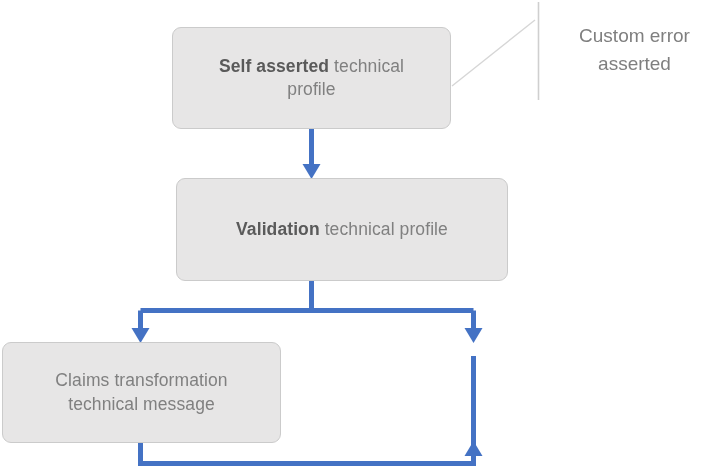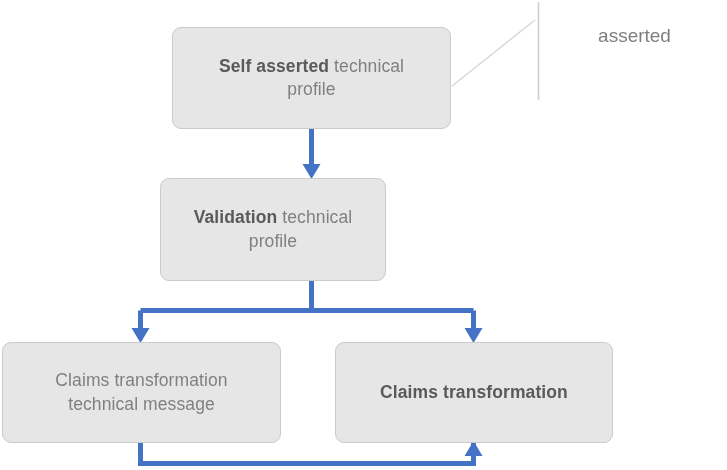--- a/index.html
+++ b/index.html
@@ -43,21 +43,21 @@
     font-weight: bold;
     color: #5a5a5a;
   }
   .node.all-bold .txt {
     font-weight: bold;
     color: #5a5a5a;
   }
 
   
   #node-self      { left: 172px; top: 27px;  width: 279px; height: 102px; }
-  #node-validation{ left: 160px; top: 178px; width: 226px; height: 103px; }
+  #node-validation{ left: 176px; top: 178px; width: 332px; height: 103px; }
   #node-ct-profile{ left: 2px;   top: 342px; width: 279px; height: 101px; }
   #node-ct        { left: 335px; top: 342px; width: 278px; height: 101px; }
 
   
   #connectors {
     position: absolute;
     left: 0;
     top: 0;
     width: 727px;
     height: 470px;
@@ -125,21 +125,19 @@
   </div>
 
   <div class="node" id="node-validation">
     <span class="txt"><span class="strong">Validation</span><span> technical profile</span></span>
   </div>
 
   <div class="node" id="node-ct-profile">
     <span class="txt">Claims transformation technical message</span>
   </div>
 
-  <div class="node all-bold" id="node-ct">
-    <span class="txt">Claims transformation</span>
-  </div>
 
   <div id="callout-text">
+    <div>Custom error</div>
     <div>asserted</div>
   </div>
 
 </div>
 
 </body></html>

